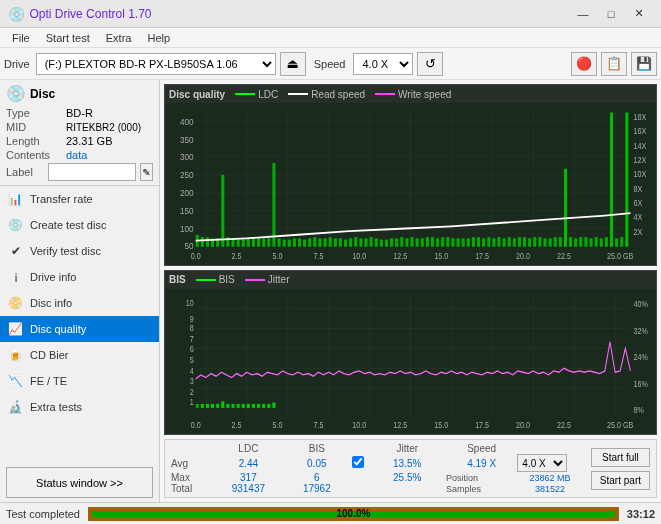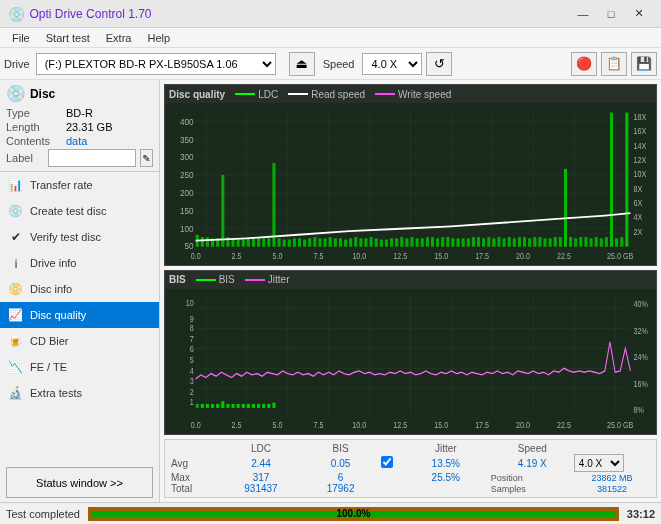--- a/index.html
+++ b/index.html
@@ -11,21 +11,21 @@
     .titlebar-controls { display: flex; gap: 0; }
     .titlebar-btn { width: 28px; height: 22px; display: flex; align-items: center; justify-content: center; font-size: 11px; cursor: pointer; background: #e8e8e8; border: none; color: #333; }
 
     
     .menubar { background: #f5f5f5; height: 20px; display: flex; align-items: center; padding: 0 4px; border-bottom: 1px solid #ddd; }
     .menubar-item { padding: 0 8px; height: 20px; display: flex; align-items: center; font-size: 11px; cursor: pointer; color: #333; }
 
     
     .toolbar { background: #f5f5f5; height: 32px; display: flex; align-items: center; padding: 0 4px; border-bottom: 1px solid #ddd; gap: 4px; }
     .toolbar-label { font-size: 11px; color: #333; margin-right: 2px; }
-    .toolbar-drive { display: flex; align-items: center; gap: 13px; }
+    .toolbar-drive { display: flex; align-items: center; gap: 4px; }
     .toolbar-drive select { height: 22px; font-size: 11px; padding: 0 4px; border: 1px solid #aaa; background: white; width: 240px; }
     .toolbar-btn { width: 26px; height: 24px; background: #f0f0f0; border: 1px solid #aaa; cursor: pointer; display: flex; align-items: center; justify-content: center; font-size: 13px; }
     .speed-label { font-size: 11px; color: #333; margin: 0 4px; }
     .speed-select { height: 22px; font-size: 11px; padding: 0 4px; border: 1px solid #aaa; background: white; width: 60px; }
     .spacer { flex: 1; }
 
     
     .main { display: flex; height: calc(524px - 28px - 20px - 32px - 22px); }
 
     
@@ -117,20 +117,24 @@
   <div class="sidebar">
 
     <div class="disc-panel">
       <div class="disc-header">
         <span class="disc-header-icon">💿</span>
         <span class="disc-header-label">Disc</span>
       </div>
       <div class="disc-row">
         <span class="disc-row-label">Type</span>
         <span class="disc-row-value">BD-R</span>
+      </div>
+      <div class="disc-row">
+        <span class="disc-row-label">MID</span>
+        <span class="disc-row-value" style="font-size:10px;">RITEKBR2 (000)</span>
       </div>
       <div class="disc-row">
         <span class="disc-row-label">Length</span>
         <span class="disc-row-value">23.31 GB</span>
       </div>
       <div class="disc-row">
         <span class="disc-row-label">Contents</span>
         <span class="disc-row-value blue">data</span>
       </div>
       <div class="disc-label-row">
@@ -474,20 +478,24 @@
           <td style="color:#0066cc; text-align:center;">931437</td>
           <td style="color:#0066cc; text-align:center;">17962</td>
           <td></td>
           <td></td>
           <td style="color:#555; font-size:9px;">Samples</td>
           <td style="color:#0066cc; text-align:center; font-size:9px;margin-top:32px;">381522</td>
         </tr>
       </tbody>
         </table>
 
+      <div style="display:flex; flex-direction:column; gap:4px; flex-shrink:0;">
+        <button style="background:#f0f0f0; border:1px solid #aaa; font-size:10px; padding:3px 8px; cursor:pointer; white-space:nowrap;">Start full</button>
+        <button style="background:#f0f0f0; border:1px solid #aaa; font-size:10px; padding:3px 8px; cursor:pointer; white-space:nowrap;">Start part</button>
+      </div>
     </div>
 
   </div>
 </div>
 
 <div class="bottombar">
   <span class="status-text">Test completed</span>
   <div class="progress-container">
     <div class="progress-bar" style="width:100%;"></div>
     <div class="progress-text">100.0%</div>

